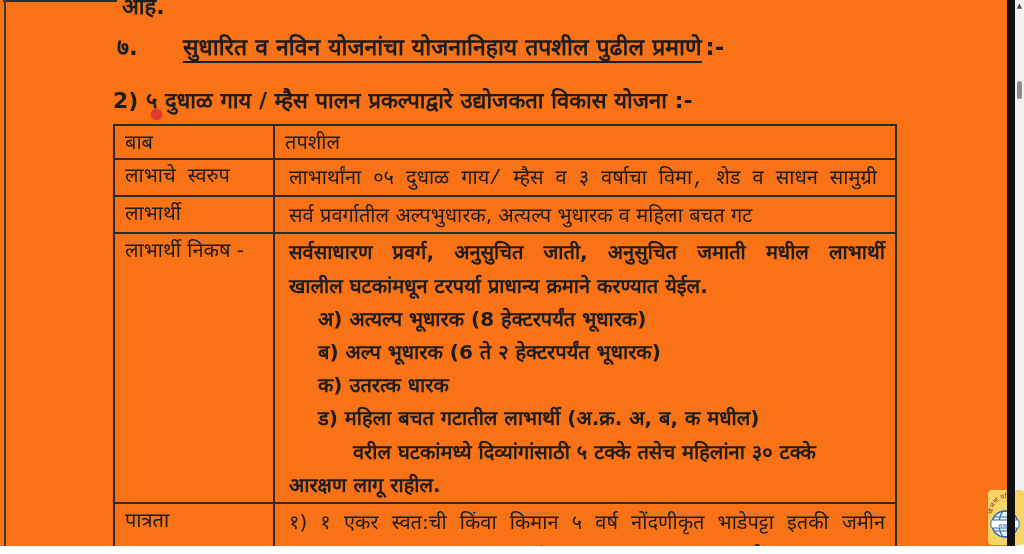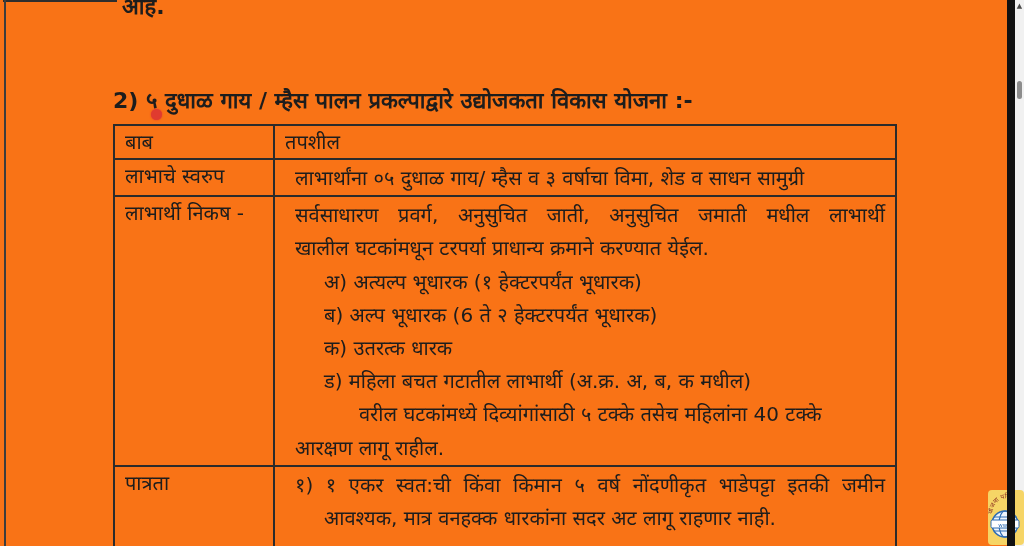--- a/index.html
+++ b/index.html
@@ -26,28 +26,28 @@
   .subheading{position:absolute;left:113px;top:84px;font-size:22px;font-weight:700;white-space:nowrap;}
 
   
   .red-dot{position:absolute;left:151px;top:109px;width:11px;height:11px;border-radius:50%;background:#e03b2f;box-shadow:0 0 2px #e03b2f;}
 
   
   .doc-table{position:absolute;left:113px;top:124px;width:782px;border-collapse:collapse;table-layout:fixed;font-size:20px;}
   .doc-table td{border:2px solid #2b2b2b;vertical-align:top;padding:0;overflow:hidden;}
   .col1{width:158px;}
   .col2{width:620px;}
-  .cell-pad{padding:2px 10px 0 20px;}
+  .cell-pad{padding:2px 10px 0 14px;}
   .r-head{height:33px;}
-  .r-benefit{height:33px;}
+  .r-benefit{height:33px;font-family:Liberation Mono, monospace;}
   .r-beneficiary{height:32px;}
   .r-criteria{height:266px;}
   .r-elig{height:120px;}
   .ln{display:block;line-height:33.2px;white-space:nowrap;}
-  .wrap-cell .ln{white-space:nowrap;}
+  .wrap-cell .ln{white-space:nowrap;font-weight:bold;}
   .just{white-space:normal;text-align:justify;text-align-last:justify;}
   .ind1{padding-left:29px;}
   .ind2{padding-left:64px;}
   .lbl{display:block;line-height:31px;padding:1px 6px 0 10px;white-space:nowrap;}
 
   
   .black-strip{position:absolute;left:1007px;top:0;width:8px;height:554px;background:#111;z-index:6;}
   .scrollbar{position:absolute;left:1015px;top:0;width:9px;height:554px;background:#f1f1f1;z-index:4;}
   .sb-arrow{position:absolute;left:0;top:1px;width:9px;height:10px;font-size:7px;line-height:10px;text-align:center;color:#4a4a4a;cursor:pointer;}
   .sb-thumb{position:absolute;left:2px;top:81px;width:5px;height:18px;border-radius:3px;background:#8d8d8d;cursor:pointer;}
@@ -58,20 +58,23 @@
 </head>
 <body>
 
 <div id="screen">
 
   <div class="page-top-rule"></div>
   <div class="page-left-border"></div>
 
   <div class="top-partial">आहे.</div>
 
+  <div class="section-line">
+    <span class="section-num">७.</span><span class="section-title">सुधारित व नविन योजनांचा योजनानिहाय तपशील पुढील प्रमाणे</span><span class="section-suffix">:-</span>
+  </div>
 
   <div class="subheading">2) ५ दुधाळ गाय / म्हैस पालन प्रकल्पाद्वारे उद्योजकता विकास योजना :-</div>
 
   <div class="red-dot"></div>
 
   <table class="doc-table">
     <tbody>
         <tr class="r-head">
       <td class="col1">
             <span class="lbl">बाब</span>
@@ -83,33 +86,43 @@
     <tr class="r-benefit">
       <td class="col1">
             <span class="lbl">लाभाचे स्वरुप</span>
           </td>
       <td class="col2">
         <div class="cell-pad">
               <span class="ln">लाभार्थांना ०५ दुधाळ गाय/ म्हैस व ३ वर्षाचा विमा,  शेड व साधन सामुग्री</span>
             </div>
       </td>
     </tr>
+    <tr class="r-beneficiary">
+      <td class="col1">
+            <span class="lbl">लाभार्थी</span>
+          </td>
+      <td class="col2">
+        <div class="cell-pad">
+              <span class="ln">सर्व प्रवर्गातील अल्पभुधारक, अत्यल्प भुधारक व महिला बचत गट</span>
+            </div>
+      </td>
+    </tr>
     <tr class="r-criteria">
       <td class="col1">
             <span class="lbl">लाभार्थी निकष -</span>
           </td>
       <td class="col2 wrap-cell">
         <div class="cell-pad">
           <span class="ln just">सर्वसाधारण प्रवर्ग, अनुसुचित जाती, अनुसुचित जमाती मधील लाभार्थी</span>
           <span class="ln">खालील घटकांमधून टरपर्या प्राधान्य क्रमाने करण्यात येईल.</span>
-          <span class="ln ind1">अ) अत्यल्प भूधारक (१ हेक्टरपर्यंत भूधारक)</span>
+          <span class="ln ind1">अ) अत्यल्प भूधारक (8 हेक्टरपर्यंत भूधारक)</span>
           <span class="ln ind1">ब) अल्प भूधारक (6 ते २ हेक्टरपर्यंत भूधारक)</span>
           <span class="ln ind1">क) उतरत्क धारक</span>
           <span class="ln ind1">ड) महिला बचत गटातील लाभार्थी (अ.क्र. अ, ब, क मधील)</span>
-          <span class="ln ind2">वरील घटकांमध्ये दिव्यांगांसाठी ५ टक्के तसेच महिलांना 40 टक्के</span>
+          <span class="ln ind2">वरील घटकांमध्ये दिव्यांगांसाठी ५ टक्के तसेच महिलांना ३० टक्के</span>
           <span class="ln">आरक्षण लागू राहील.</span>
         </div>
       </td>
     </tr>
     <tr class="r-elig">
       <td class="col1">
             <span class="lbl">पात्रता</span>
           </td>
       <td class="col2">
         <div class="cell-pad">

